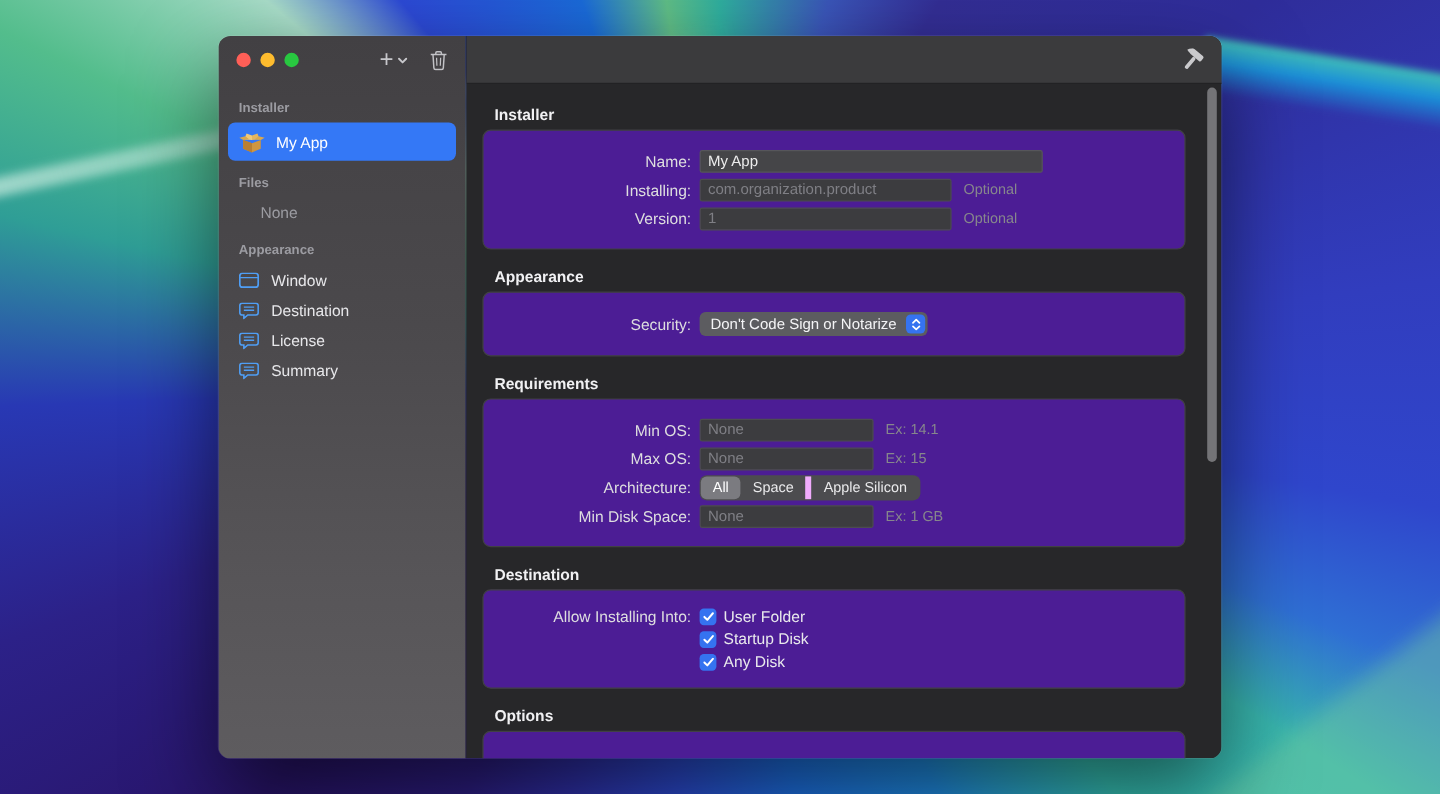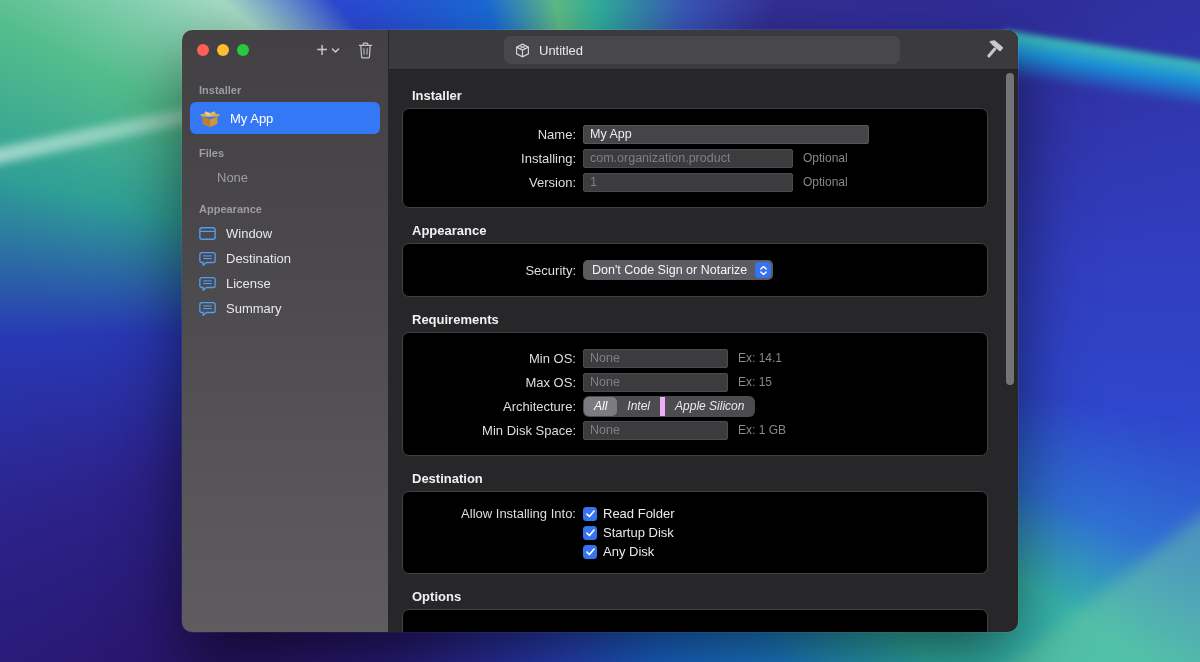--- a/index.html
+++ b/index.html
@@ -53,41 +53,41 @@
   
   .main { flex:1; display:flex; flex-direction:column; background:#272729; position:relative; min-width:0; }
   .toolbar { height:40px; flex:none; background:#3b3b3d; border-bottom:1px solid #222224; position:relative; }
   .doc-field { position:absolute; left:115px; top:6px; width:396px; height:28px; background:#48484b;
     border-radius:7px; display:flex; align-items:center; padding:0 11px; gap:9px; color:#e9e9ec; font-size:13px; }
   .hammer-btn { position:absolute; right:14px; top:10px; background:none; border:none; }
 
   .content { flex:1; overflow:hidden; padding:0 30px 0 13px; position:relative; }
   .section-header { color:#f1f1f3; font-size:13px; font-weight:700; margin:15px 0 5px 10px; }
   .section-header.first { margin-top:18px; }
-  .box { background:#000000; border:1px solid #414144; border-radius:7px; padding:13px 0; }
+  .box { background:#4c1d95; border:1px solid #414144; border-radius:7px; padding:13px 0; }
   .frow { display:grid; grid-template-columns:173px 1fr; align-items:center; height:24px; }
   .frow.chk { height:19px; }
   .gk .frow { height:26px; }
   .flabel { text-align:right; color:#dededf; font-size:13px; }
   .fctl { display:flex; align-items:center; padding-left:7px; gap:10px; }
   input.txt { height:19px; background:#3c3c3f; border:1px solid #4c4c50; border-radius:2px;
     padding:0 6px; color:#ececec; font-size:12.5px; outline:none; }
   input.txt::placeholder { color:#7f7f85; }
   input.w-name { width:286px; background:#454548; border-color:#56565a; }
   input.w-mid { width:210px; }
   input.w-sm { width:145px; }
   .hint { color:#87878c; font-size:12px; }
 
   .popup { display:inline-flex; align-items:center; height:20px; background:#5c5c60; border-radius:5px;
     padding:0 2px 0 9px; gap:8px; color:#f4f4f6; font-size:12.5px; font-weight:500;justify-content:space-between; }
   .popup-arrows { width:16px; height:16px; border-radius:4px; background:#3573f0;
     display:flex; align-items:center; justify-content:center; }
 
   .seg { display:inline-flex; background:#4c4c4f; border-radius:6px; padding:1px; height:21px; font-size:12px; }
-  .seg-opt { padding:4px 10px; display:flex; align-items:center; color:#e9e9eb;font-style:italic; }
+  .seg-opt { padding:4px 10px; display:flex; align-items:center; color:#e9e9eb; }
   .seg-opt.selected { background:#7b7b80; border-radius:5px; color:#fff; }
   .seg-opt.divided { border-left:5px solid #f0abfc; }
 
   .chk-box { width:14px; height:14px; border-radius:3.5px; background:#3573f0;
     display:flex; align-items:center; justify-content:center; flex:none; }
   .chk-label { color:#e9e9ec; font-size:13px; margin-left:-4px; }
 
   .scroll-thumb { position:absolute; right:4px; top:43px; width:8px; height:312px;
     border-radius:4px; background:rgba(168,168,172,.6); }
 </style>
@@ -192,30 +192,20 @@
               <line x1="4.4" y1="7" x2="13.6" y2="7" stroke="#4f9ef5" stroke-width="1.2"></line>
             </svg>
         </span>
         <span>Summary</span>
       </div>
     </div>
   </aside>
 
   <div class="main">
     <div class="toolbar">
-      <div class="doc-field">
-        <span class="icon">
-          <svg width="15" height="15" viewBox="0 0 16 16">
-              <path d="M8 1.2 L14.3 4.4 V11.6 L8 14.8 L1.7 11.6 V4.4 Z" fill="none" stroke="#d6d6d8" stroke-width="1.2"></path>
-              <path d="M1.7 4.4 L8 7.6 L14.3 4.4 M8 7.6 V14.8" stroke="#d6d6d8" stroke-width="1.2" fill="none"></path>
-              <path d="M4.9 2.9 L11.1 6 M11.1 2.9 L4.9 6" stroke="#d6d6d8" stroke-width="1" fill="none"></path>
-            </svg>
-        </span>
-        <span>Untitled</span>
-      </div>
       <button class="tb-btn hammer-btn">
         <span class="icon">
           <svg width="21" height="21" viewBox="0 0 20 20" style="transform:rotate(40deg)">
             <path d="M4.5 2.2 q-2.3 1.4 -3 3.8 l2.8 .6 Z" fill="#c9c9cc"></path>
             <rect x="4" y="1.8" width="11.6" height="5" rx="1.4" fill="#c9c9cc"></rect>
             <rect x="8.5" y="6.8" width="2.9" height="11.4" rx="1.3" fill="#c9c9cc"></rect>
           </svg>
         </span>
       </button>
     </div>
@@ -277,21 +267,21 @@
           <div class="fctl">
             <input class="txt w-sm" placeholder="None" style="">
             <span class="hint">Ex: 15</span>
           </div>
         </div>
         <div class="frow">
           <div class="flabel">Architecture:</div>
           <div class="fctl">
             <div class="seg">
               <span class="seg-opt selected">All</span>
-              <span class="seg-opt">Intel</span>
+              <span class="seg-opt">Space</span>
               <span class="seg-opt divided">Apple Silicon</span>
             </div>
           </div>
         </div>
         <div class="frow">
           <div class="flabel">Min Disk Space:</div>
           <div class="fctl">
             <input class="txt w-sm" placeholder="None" style="">
             <span class="hint">Ex: 1 GB</span>
           </div>
@@ -301,21 +291,21 @@
       <div class="section-header">Destination</div>
       <div class="box" style="padding:12px 0">
         <div class="frow chk">
           <div class="flabel">Allow Installing Into:</div>
           <div class="fctl">
             <span class="chk-box">
               <svg width="9" height="8" viewBox="0 0 10 9">
                   <path d="M1 4.6 L3.8 7.3 L9 1.2" stroke="#fff" stroke-width="1.9" fill="none" stroke-linecap="round" stroke-linejoin="round"></path>
                 </svg>
             </span>
-            <span class="chk-label">Read Folder</span>
+            <span class="chk-label">User Folder</span>
           </div>
         </div>
         <div class="frow chk">
           <div class="flabel"></div>
           <div class="fctl">
             <span class="chk-box">
               <svg width="9" height="8" viewBox="0 0 10 9">
                   <path d="M1 4.6 L3.8 7.3 L9 1.2" stroke="#fff" stroke-width="1.9" fill="none" stroke-linecap="round" stroke-linejoin="round"></path>
                 </svg>
             </span>

